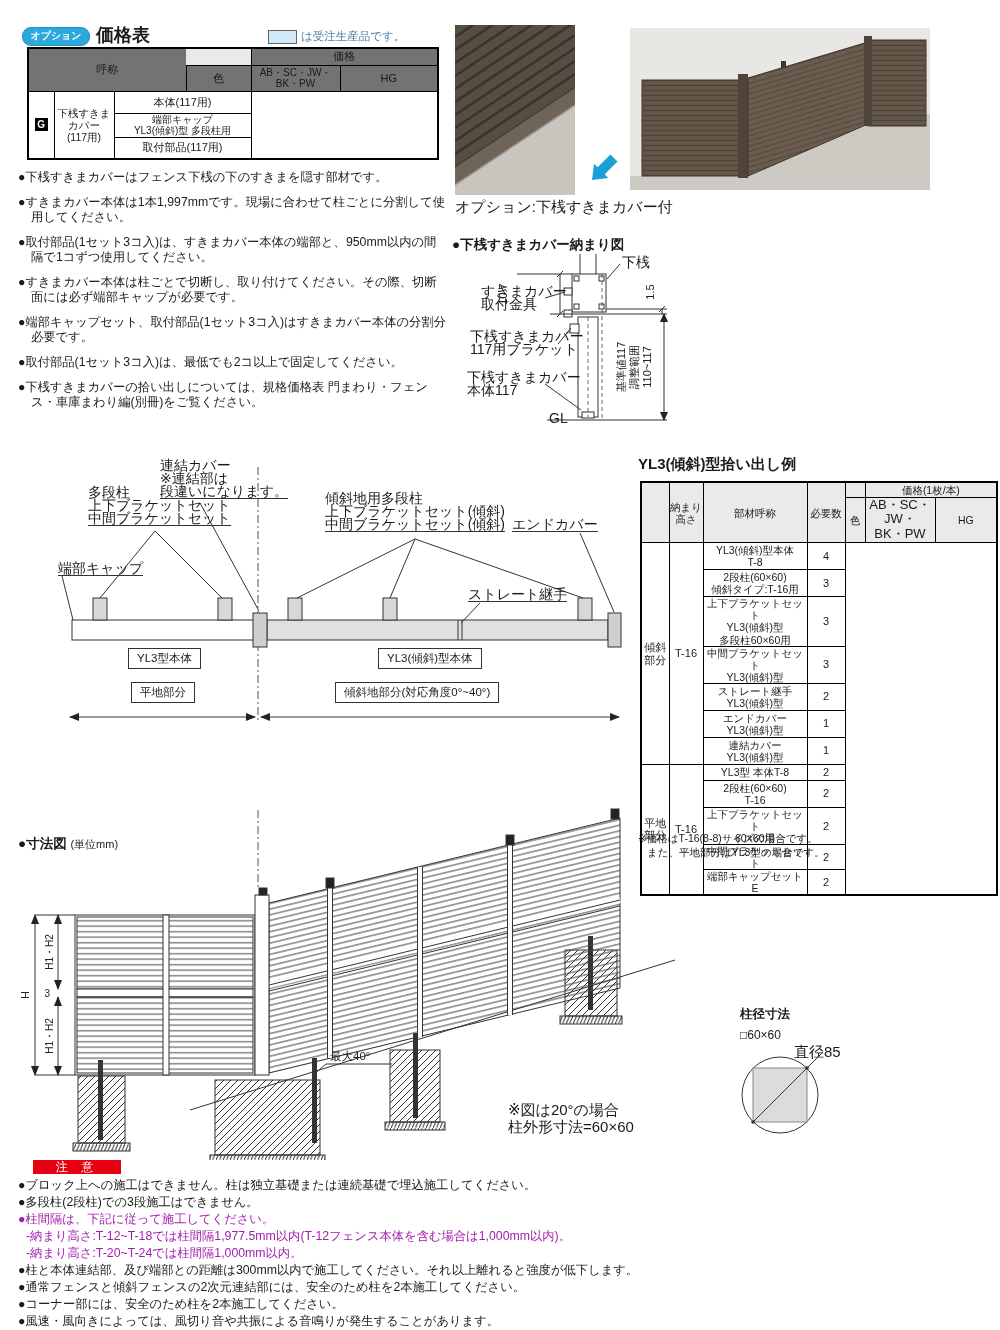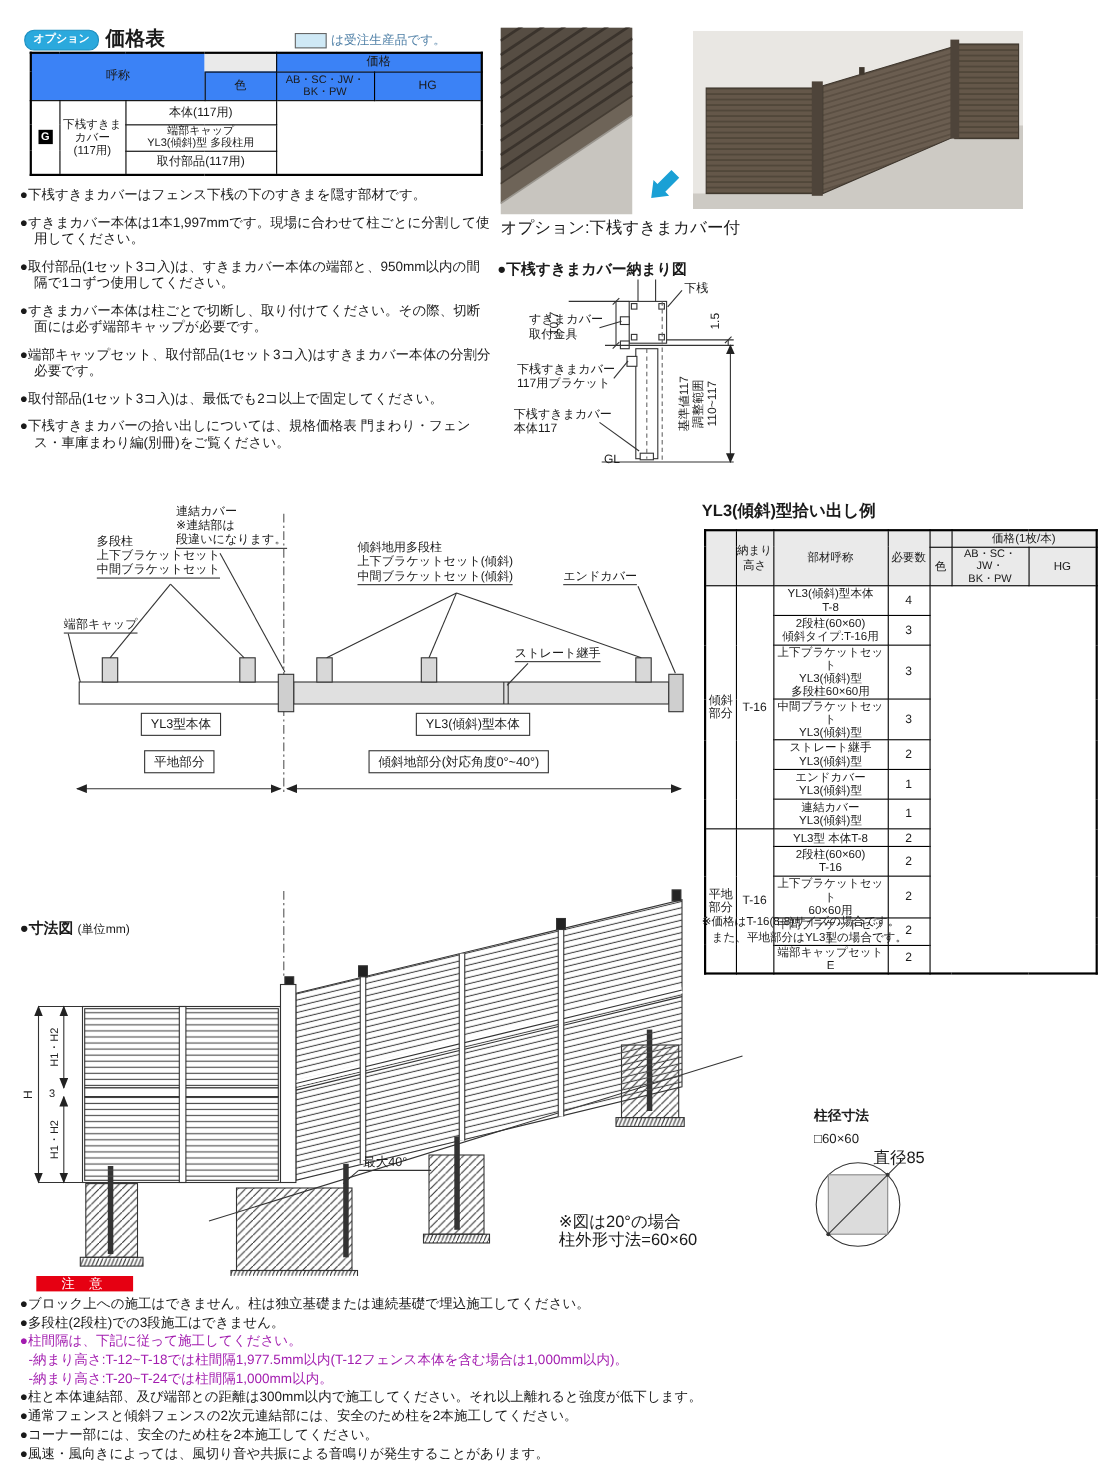--- a/index.html
+++ b/index.html
@@ -11,41 +11,41 @@
              border-radius:9px;color:#fff;font-size:10px;font-weight:bold;text-align:center;line-height:16px;}
   .page-title{left:96px;top:23px;font-size:18px;font-weight:bold;}
   .legend{left:268px;top:29px;display:flex;align-items:center;font-size:11.5px;color:#4e7fa6;}
   .legend .chip{display:inline-block;width:27px;height:12px;background:#cfe9f6;border:1px solid #666;margin-right:4px;}
   .sec-title{font-size:13.5px;font-weight:bold;}
   .big-title{font-size:15px;font-weight:bold;}
   
   table{border-collapse:collapse;table-layout:fixed;}
   td{border:1px solid #000;padding:0;text-align:center;vertical-align:middle;font-size:11px;line-height:1.15;background:#fff;}
   .pt{left:27px;top:47px;width:410px;border:2px solid #000;}
-  .pt .hd{background:#3b82f6;}
+  .pt .hd{background:#737373;}
   .pt .notch{border-left-style:hidden;background:#eaeaea;}
   .pt .small{font-size:10px;}
   .pt .group{font-size:10.5px;}
   .gbadge{display:inline-block;width:13px;height:13px;background:#000;color:#fff;font-size:10px;font-weight:bold;line-height:13px;text-align:center;}
   .kt{left:640px;top:481px;width:356px;border:2px solid #000;}
   .kt .hd{background:#eaeaea;font-size:10.5px;}
-  .kt .tiny{font-size:10px;}
+  .kt .tiny{font-size:13px;}
   .kt .name{font-size:10.5px;}
   .kt .qty{font-size:11px;}
   
   .notes{left:18px;top:160px;width:428px;font-size:12.3px;line-height:1.22;}
   .notes div{padding-left:13px;text-indent:-13px;margin-bottom:1px;margin-top:10px;}
   .cau-list{left:18px;top:1178px;width:965px;font-size:12.3px;line-height:1.22;}
   .cau-list div{padding-left:13px;text-indent:-13px;margin-bottom:2px;}
   .cau-list .red{color:#a21caf;}
   .cau-list .sub{margin-left:8px;}
   .cau-banner{left:33px;top:1160px;width:88px;height:14px;background:#e60012;color:#fff;font-size:12px;
               font-weight:normal;text-align:center;line-height:14px;letter-spacing:5px;}
   
-  .lbl{font-size:11px;line-height:13px;white-space:nowrap;}
+  .lbl{font-size:14px;line-height:13px;white-space:nowrap;}
   .lbl .ul{border-bottom:1px solid #333;display:inline-block;}
   .boxlbl{border:1px solid #333;padding:2px 8px;font-size:11.5px;white-space:nowrap;background:#fff;}
   .cap{font-size:15px;}
   .fnote{font-size:10.5px;line-height:1.3;}
   svg{display:block;}
   .st{font-size:11px;fill:#222;font-family:"Liberation Sans","DejaVu Sans",sans-serif;}
 </style>
 </head>
 <body>
 

